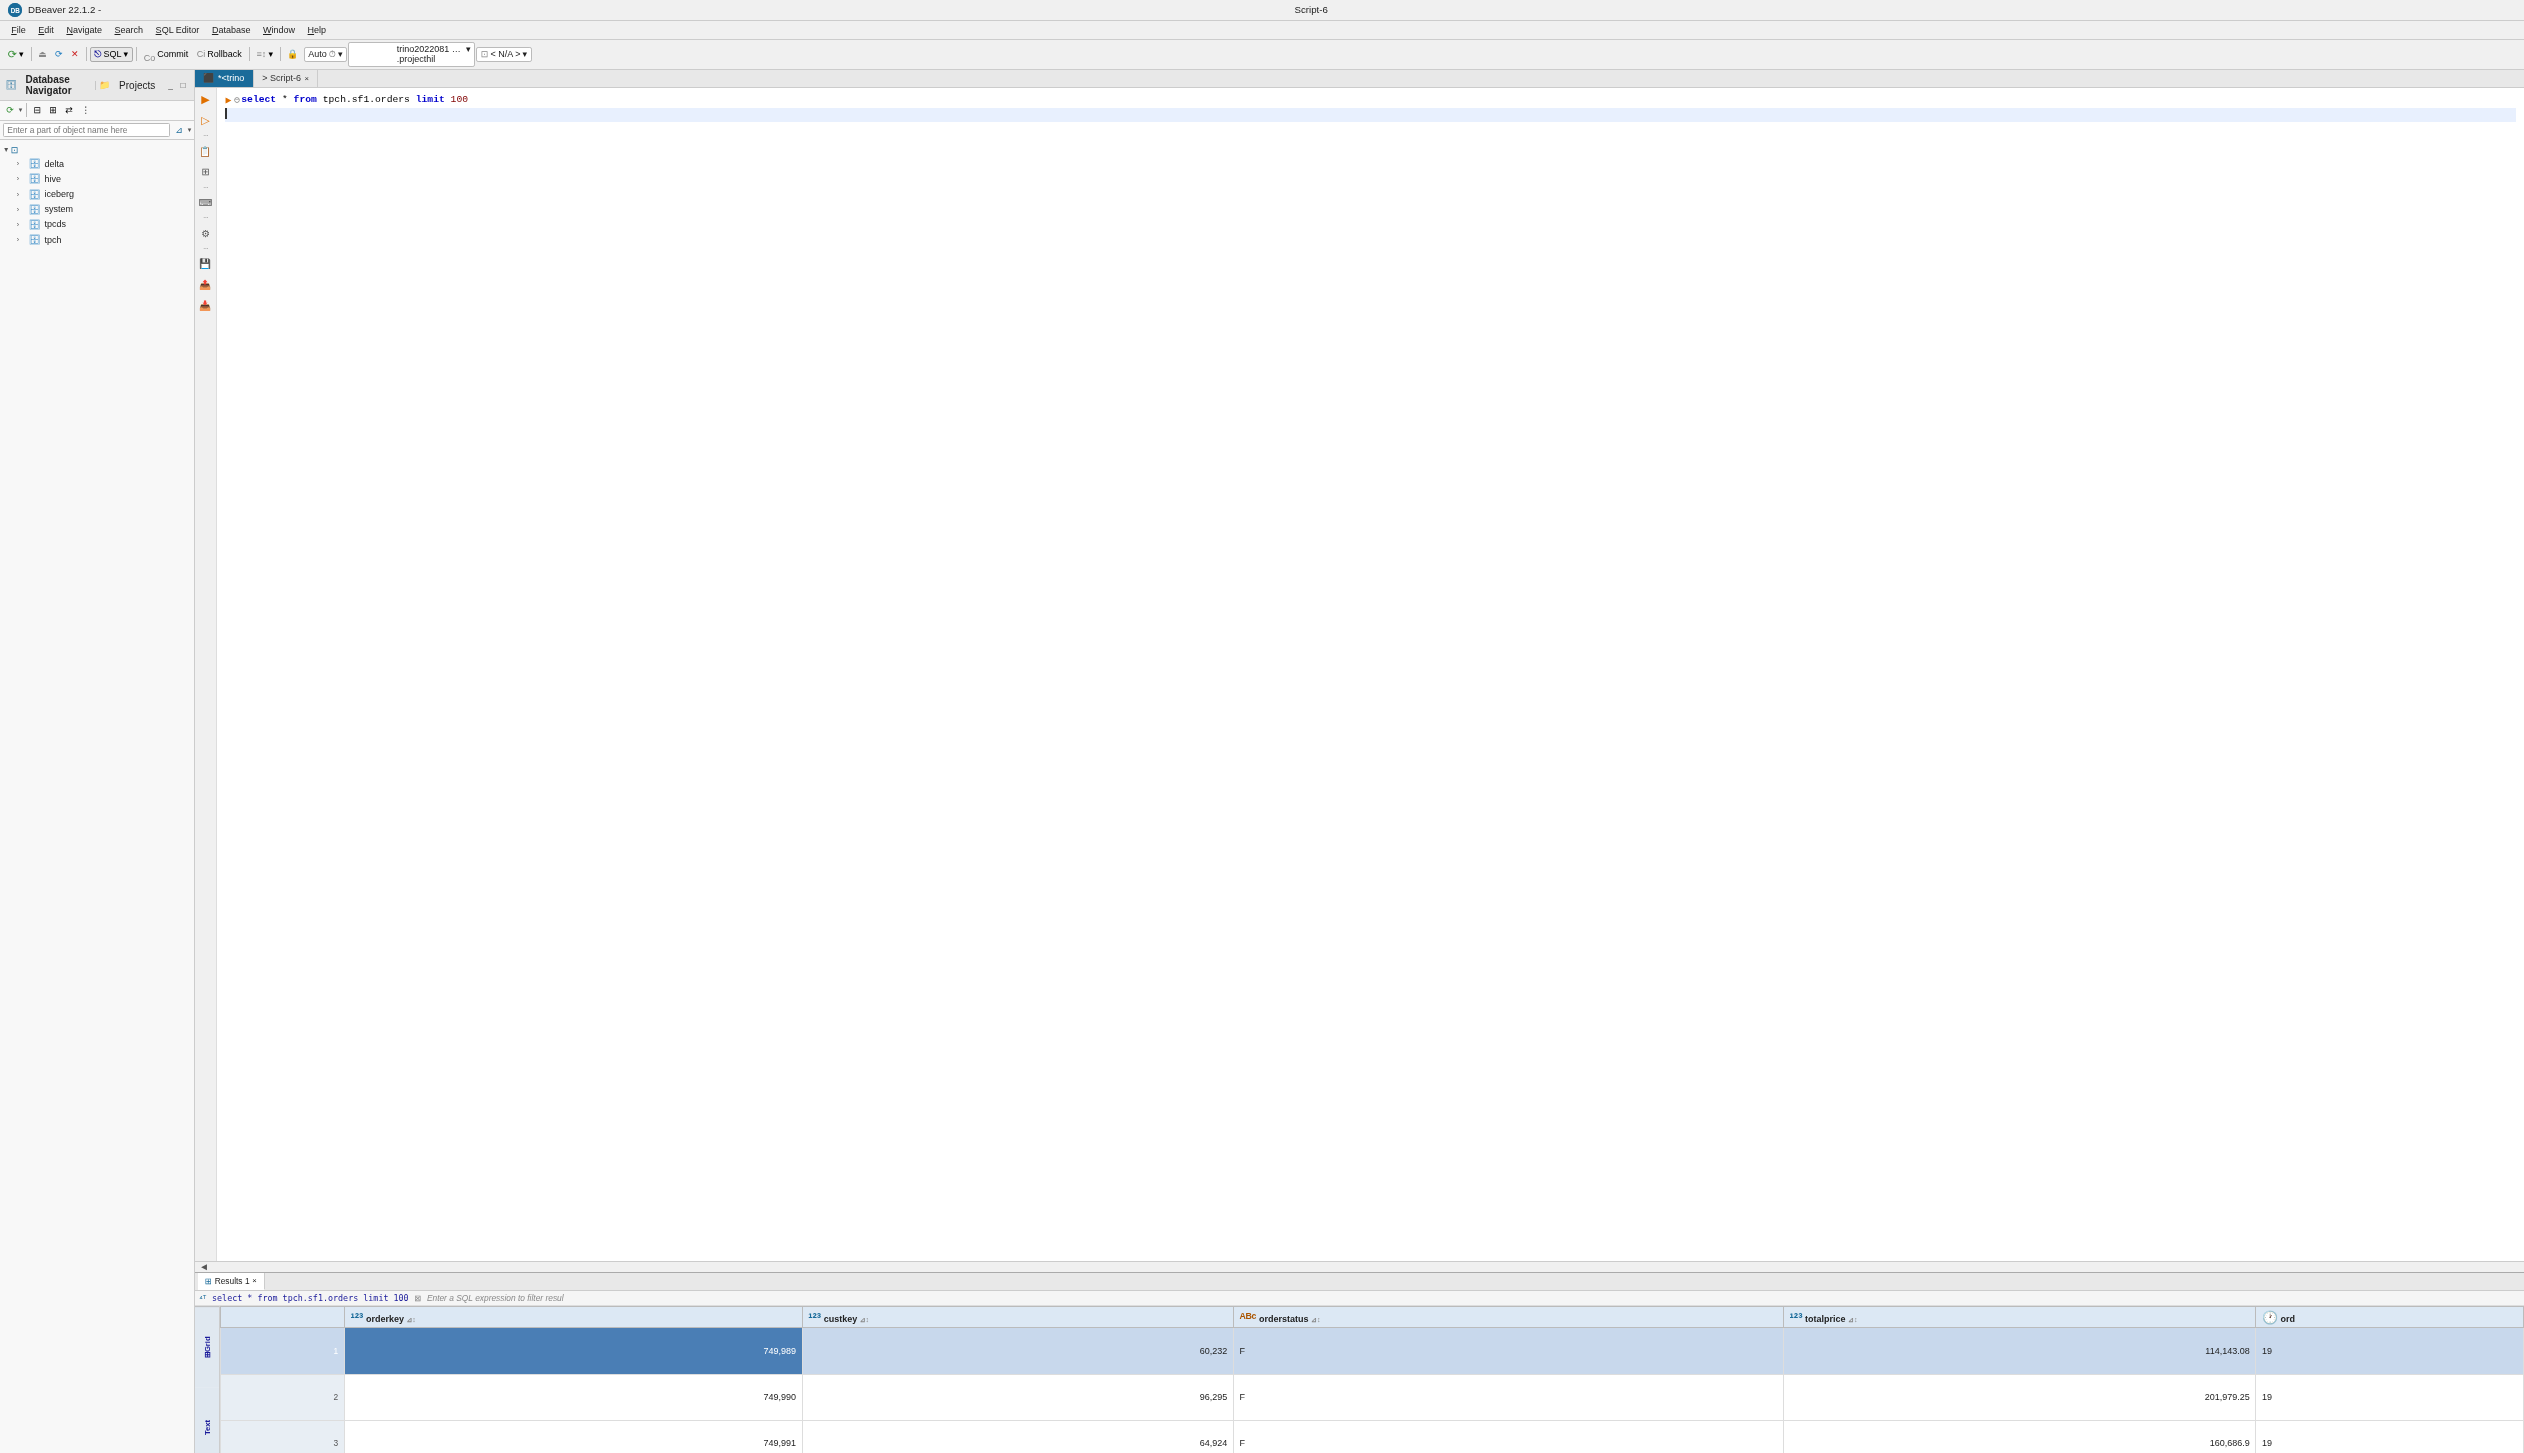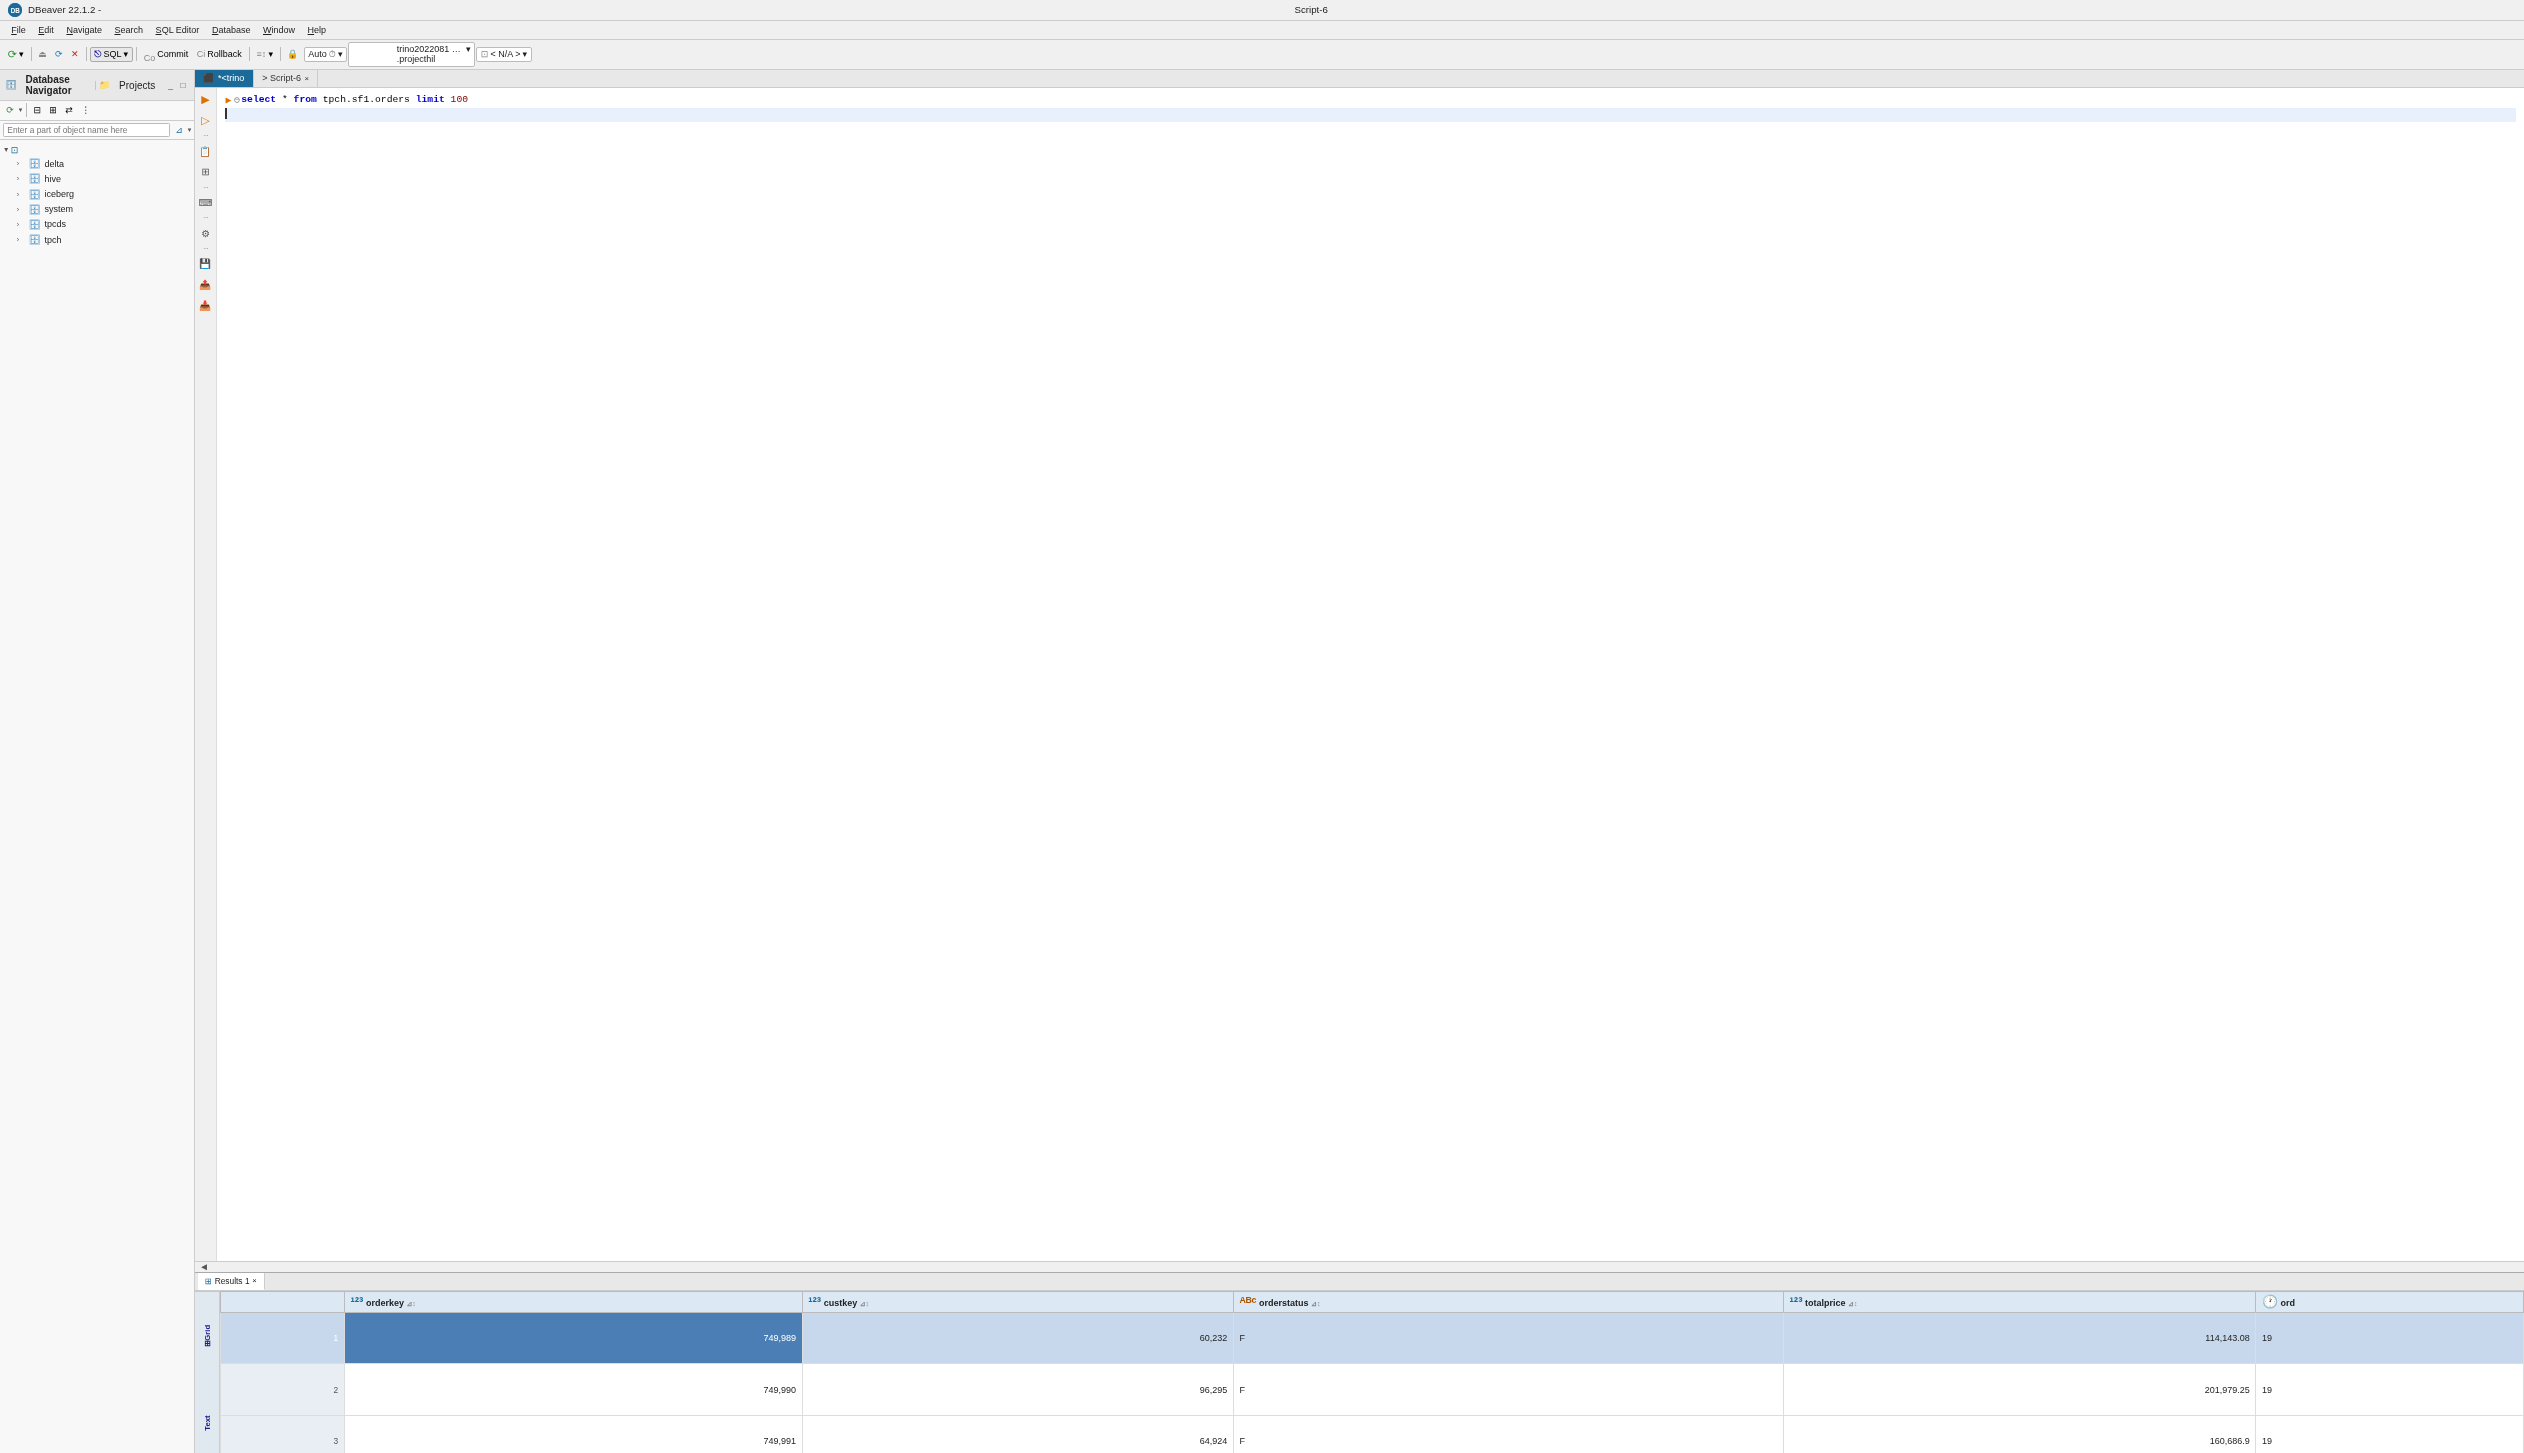--- a/index.html
+++ b/index.html
@@ -584,20 +584,26 @@
     <div class="results-panel">
 
       <div class="results-tabs">
         <div class="results-tab active">
           <span style="color:#1a6b9a; font-size:8.4px;">⊞</span>
           <span>Results 1</span>
           <span style="font-size:7.7px; cursor:pointer;">×</span>
         </div>
       </div>
 
+      <div class="results-toolbar">
+        <span style="color:#1a6b9a; font-size:8.4px;">⁴ᵀ</span>
+        <span class="results-query-text">select * from tpch.sf1.orders limit 100</span>
+        <span style="color:#888; font-size:8.4px;">⊠</span>
+        <span class="results-filter">Enter a SQL expression to filter resul</span>
+      </div>
 
       <div class="data-table-wrapper">
 
         <div class="row-labels">
           <div class="row-label-grid" style="flex:1; min-height:56px;">
             <span>⊞</span>
             <span>Grid</span>
           </div>
           <div class="row-label-text" style="flex:1; min-height:42px;">
             <span>Text</span>

